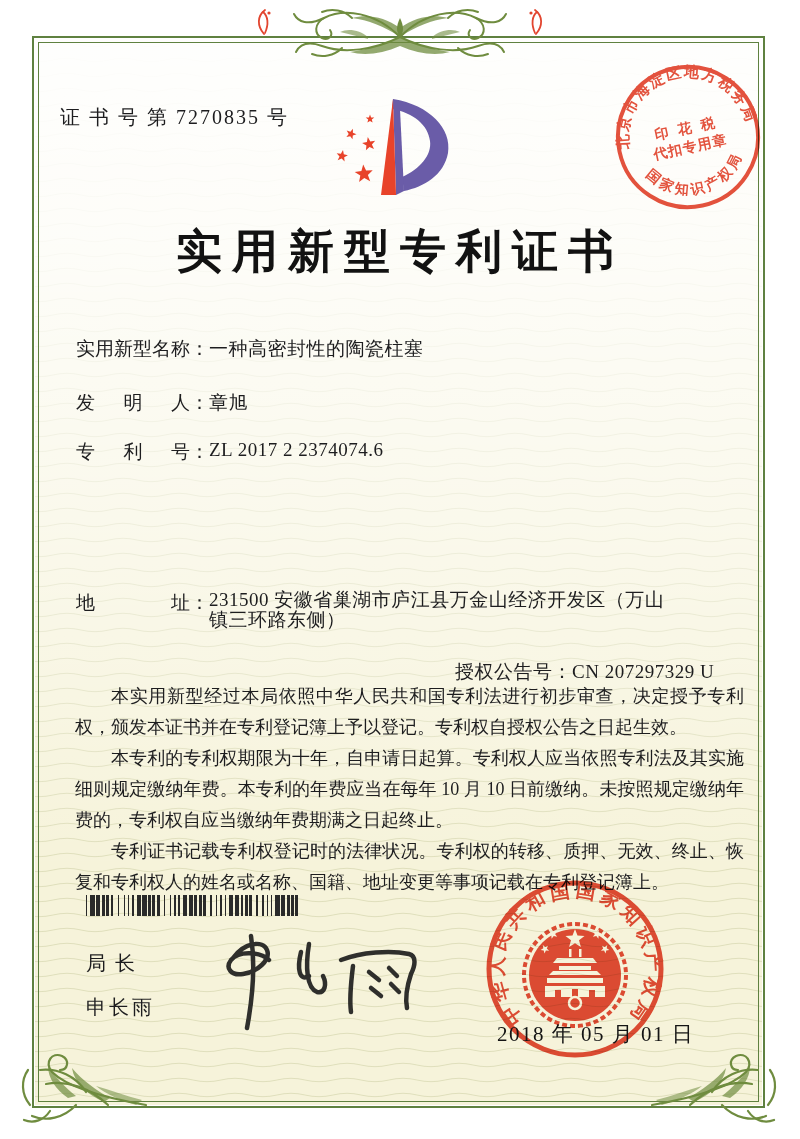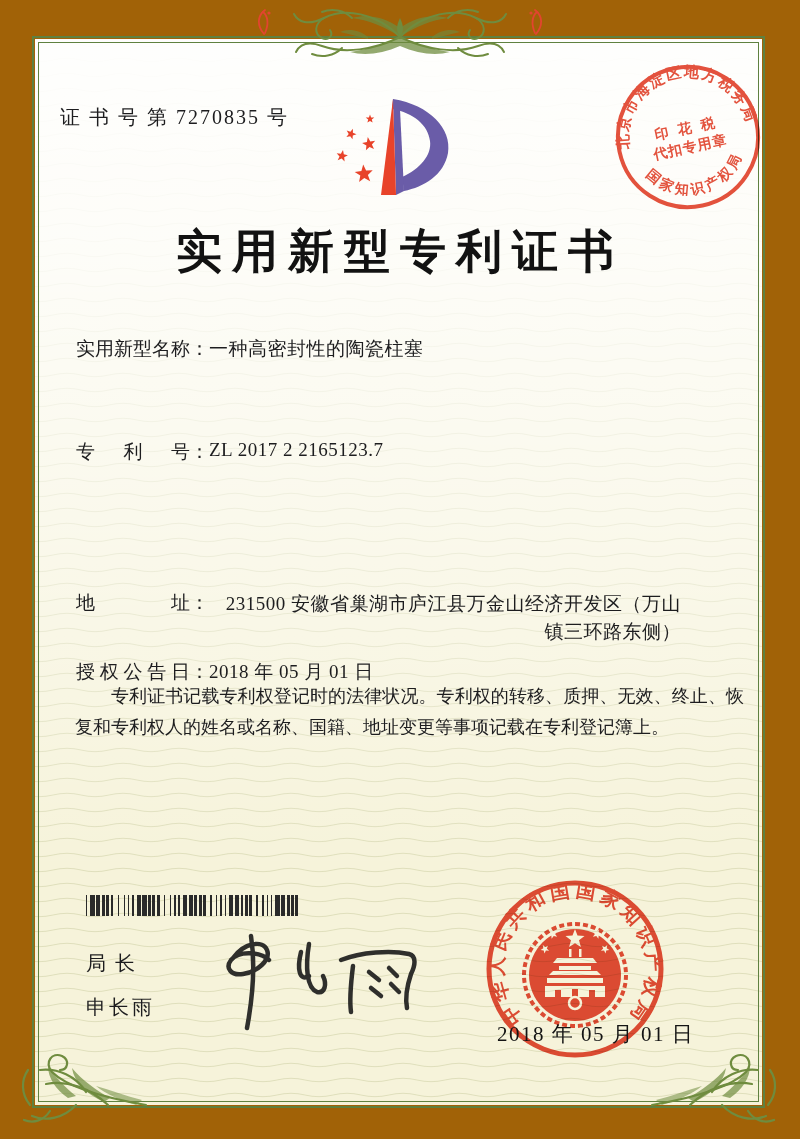--- a/index.html
+++ b/index.html
@@ -1,16 +1,16 @@
 <!DOCTYPE html>
 <html style="--border_green: #5f8140; --ornament_green: #6f8c3f; --seal_red: #e2452f; --logo_red: #e8432a; --logo_purple: #6a5ca8; --text: #1d1d1f;"><head>
 <meta charset="utf-8">
 <style>
   html,body{margin:0;padding:0;background:#e9e9e6;}
-  #page{position:relative;width:800px;height:1139px;background:#a16207;overflow:hidden;
+  #page{position:relative;width:800px;height:1139px;background:#ffffff;overflow:hidden;
         font-family:"Liberation Serif","DejaVu Serif",serif;color:var(--text,#1d1d1f);}
   #page *{box-sizing:border-box;}
   .abs{position:absolute;}
 
   
   .frame-bg{left:35px;top:39px;width:727px;height:1066px;background:#f6f3da;}
   .frame-bg svg{display:block;}
   .frame-fade{left:35px;top:39px;width:727px;height:1066px;pointer-events:none;
      background:linear-gradient(180deg,rgba(255,255,255,.95) 0%,rgba(255,255,255,.82) 20%,
      rgba(255,255,255,.45) 48%,rgba(253,251,237,0) 78%);}
@@ -19,21 +19,21 @@
 
   .cert-number{left:60px;top:104px;font-size:20px;letter-spacing:2px;}
   .logo-svg{left:330px;top:97px;}
   .cert-title{left:0;top:221px;width:100%;text-align:center;font-size:46px;font-weight:bold;
       letter-spacing:10px;color:#121212;}
 
   .f-row{left:76px;font-size:19px;white-space:nowrap;}
   .f-label{display:inline-block;width:114px;text-align:justify;text-align-last:justify;vertical-align:top;}
   .f-colon{vertical-align:top;}
   .f-value{vertical-align:top;letter-spacing:.5px;}
-  .f-value.wrap{display:inline-block;width:472px;white-space:normal;line-height:28px;text-align:right;}
+  .f-value.wrap{display:inline-block;width:472px;white-space:normal;line-height:20px;}
   .grant-left{left:76px;top:659px;font-size:19px;white-space:nowrap;}
   .grant-right{left:455px;top:659px;font-size:19px;white-space:nowrap;letter-spacing:.5px;}
 
   .paras{left:75px;top:681px;width:669px;font-size:18px;line-height:31px;text-align:justify;}
   .paras p{margin:0;text-indent:2em;}
 
   .barcode{left:86px;top:895px;width:212px;height:21px;display:flex;overflow:hidden;}
   .barcode span{height:100%;flex:0 0 auto;}
 
   .director-title{left:86px;top:950px;font-size:20px;letter-spacing:9px;}
@@ -208,32 +208,37 @@
     <text font-size="14" fill="var(--seal_red)" font-weight="bold" letter-spacing="3">
       <textPath href="#ts-bot" startOffset="50%" text-anchor="middle">国家知识产权局</textPath>
     </text>
   </svg>
 
   <div class="abs cert-title">实用新型专利证书</div>
 
   <div class="abs f-row" style="top:336px">
     <span class="f-label">实用新型名称</span><span class="f-colon">：</span><span class="f-value">一种高密封性的陶瓷柱塞</span>
   </div>
+  <div class="abs f-row" style="top:390px">
+    <span class="f-label">发明人</span><span class="f-colon">：</span><span class="f-value">章旭</span>
+  </div>
   <div class="abs f-row" style="top:439px">
-    <span class="f-label">专利号</span><span class="f-colon">：</span><span class="f-value">ZL 2017 2 2165123.7</span>
+    <span class="f-label">专利号</span><span class="f-colon">：</span><span class="f-value">ZL 2017 2 2374074.6</span>
   </div>
   <div class="abs f-row" style="top:590px">
     <span class="f-label">地址</span><span class="f-colon">：</span><span class="f-value wrap">231500 安徽省巢湖市庐江县万金山经济开发区（万山镇三环路东侧）</span>
   </div>
 
-  <div class="abs grant-left">
-    <span class="f-label">授权公告日</span><span class="f-colon">：</span><span class="f-value">2018 年 05 月 01 日</span>
+  <div class="abs grant-right">
+    <span>授权公告号</span><span>：</span><span>CN 207297329 U</span>
   </div>
 
   <div class="abs paras">
+    <p>本实用新型经过本局依照中华人民共和国专利法进行初步审查，决定授予专利权，颁发本证书并在专利登记簿上予以登记。专利权自授权公告之日起生效。</p>
+    <p>本专利的专利权期限为十年，自申请日起算。专利权人应当依照专利法及其实施细则规定缴纳年费。本专利的年费应当在每年 10 月 10 日前缴纳。未按照规定缴纳年费的，专利权自应当缴纳年费期满之日起终止。</p>
     <p>专利证书记载专利权登记时的法律状况。专利权的转移、质押、无效、终止、恢复和专利权人的姓名或名称、国籍、地址变更等事项记载在专利登记簿上。</p>
   </div>
 
   <div class="abs barcode" id="barcode">
       <span style="width:1.45px;background:#2a2a2a"></span>
       <span style="width:2.9px;background:transparent"></span>
       <span style="width:4.35px;background:#2a2a2a"></span>
       <span style="width:1.45px;background:transparent"></span>
       <span style="width:4.35px;background:#2a2a2a"></span>
       <span style="width:1.45px;background:transparent"></span>

